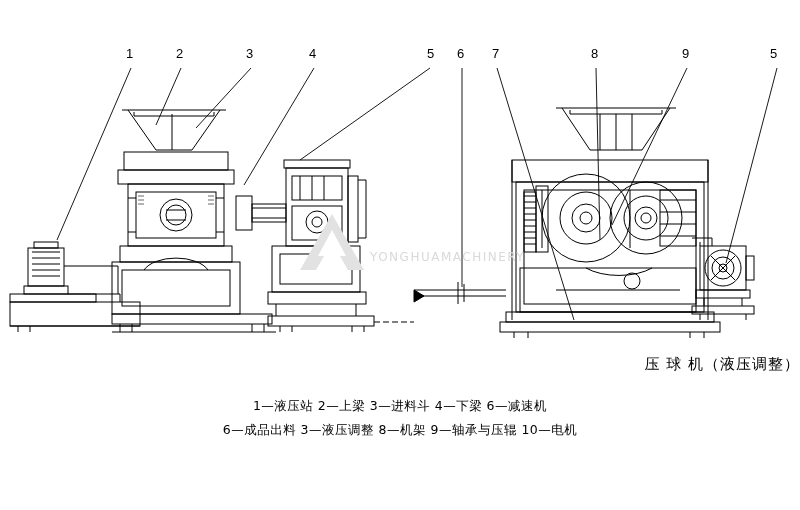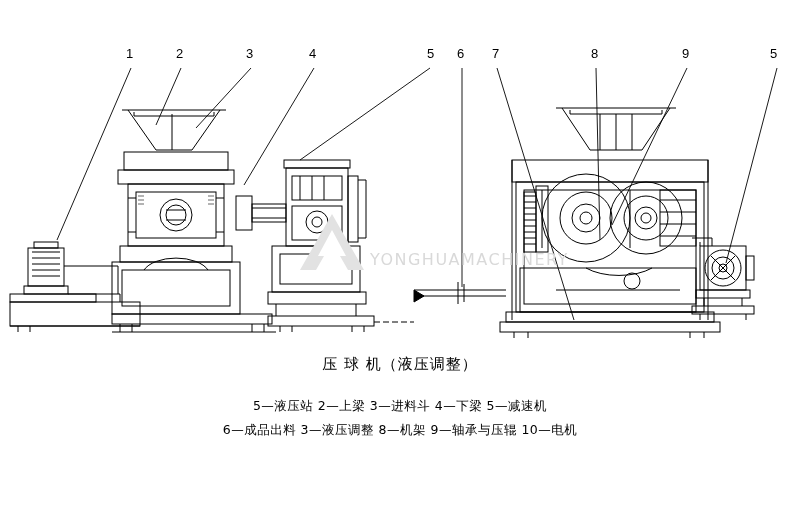--- a/index.html
+++ b/index.html
@@ -1,24 +1,24 @@
 <!DOCTYPE html>
 <html><head>
 <meta charset="utf-8">
 <style>
   html,body{margin:0;padding:0;}
   body{width:800px;height:510px;background:#ffffff;font-family:"Liberation Sans",sans-serif;overflow:hidden;position:relative;}
   #stage{position:absolute;left:0;top:0;width:800px;height:510px;}
   .lbl{position:absolute;font-size:13px;color:#111;font-family:"Liberation Sans",sans-serif;}
   .callout-num{font-size:13px;font-weight:normal;color:#000;}
-  .title{position:absolute;left:0;right:0;text-align:center;font-size:15px;color:#000;letter-spacing:1px;font-family:"DejaVu Sans",sans-serif;}
+  .title{position:absolute;left:0;right:0;text-align:right;font-size:15px;color:#000;letter-spacing:1px;font-family:"DejaVu Sans",sans-serif;}
   .legend-row{position:absolute;left:0;right:0;text-align:center;font-size:12.5px;color:#000;font-family:"DejaVu Sans",sans-serif;letter-spacing:0.5px;}
   .wm{position:absolute;color:#d9d9d9;font-family:"DejaVu Sans",sans-serif;}
   .wm-main{font-size:30px;letter-spacing:4px;font-weight:bold;}
-  .wm-sub{font-size:16px;letter-spacing:1.5px;}
+  .wm-sub{font-size:12px;letter-spacing:1.5px;}
   svg{position:absolute;left:0;top:0;}
 </style>
 </head>
 <body>
 
 <div id="stage">
 
   <svg width="800" height="510" viewBox="0 0 800 510">
     <g fill="none" stroke="#000" stroke-width="1" shape-rendering="geometricPrecision">
 
@@ -191,16 +191,16 @@
   <div class="lbl callout-num" style="left:682px;top:46px;">9</div>
   <div class="lbl callout-num" style="left:770px;top:46px;">5</div>
 
   <div class="wm wm-sub" style="left:370px;top:250px;">YONGHUAMACHINERY</div>
   <svg width="80" height="70" style="left:292px;top:208px;" viewBox="0 0 80 70">
     <path d="M40,6 L72,62 L56,62 L40,34 L24,62 L8,62 Z" fill="#e2e2e2"></path>
     <path d="M40,22 L54,48 L26,48 Z" fill="#ffffff"></path>
   </svg>
 
   <div class="title" style="top:355px;">压  球  机（液压调整）</div>
-  <div class="legend-row" style="top:398px;">5—液压站     2—上梁   3—进料斗     4—下梁   5—减速机</div>
+  <div class="legend-row" style="top:398px;">1—液压站     2—上梁   3—进料斗     4—下梁   6—减速机</div>
   <div class="legend-row" style="top:422px;">6—成品出料 3—液压调整  8—机架  9—轴承与压辊  10—电机</div>
 
 </div>
 
 </body></html>

